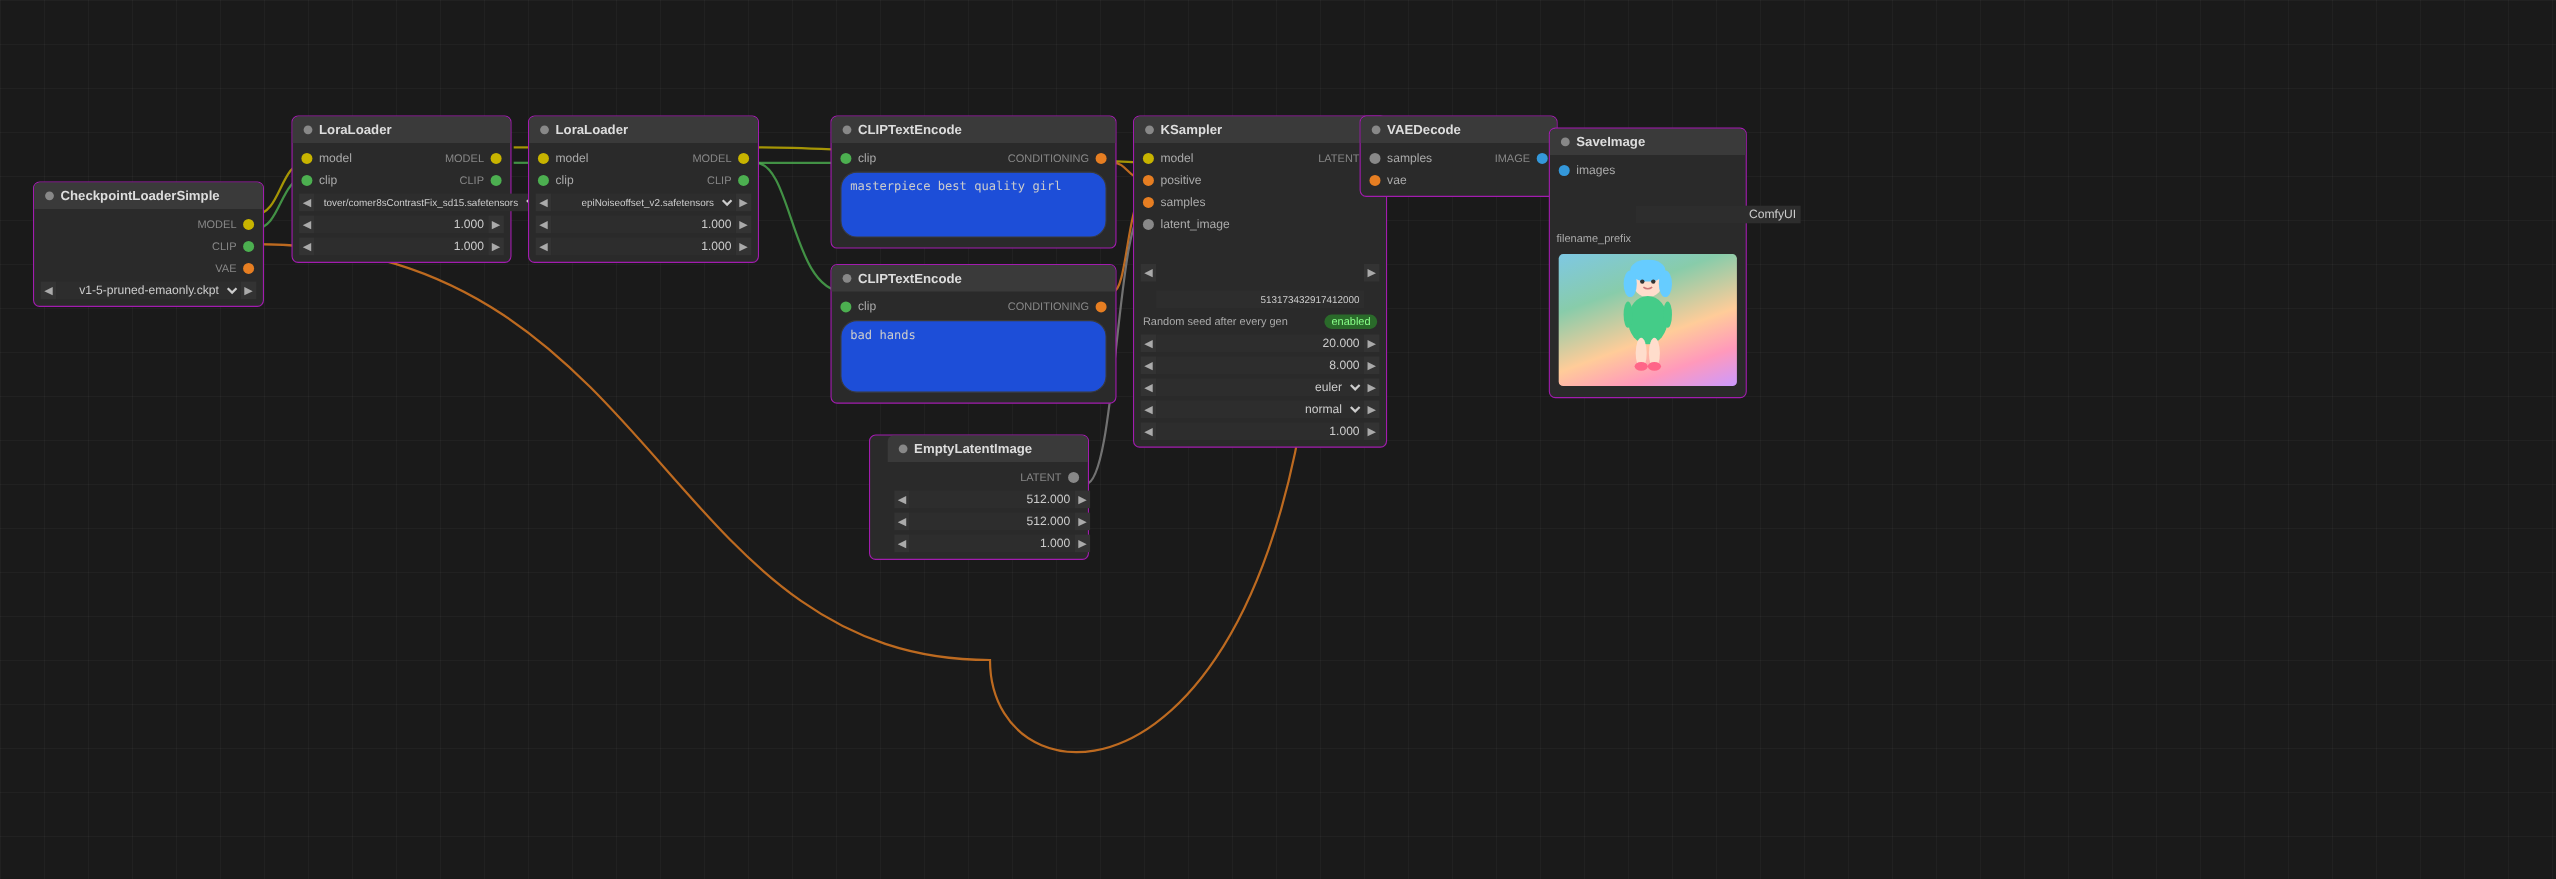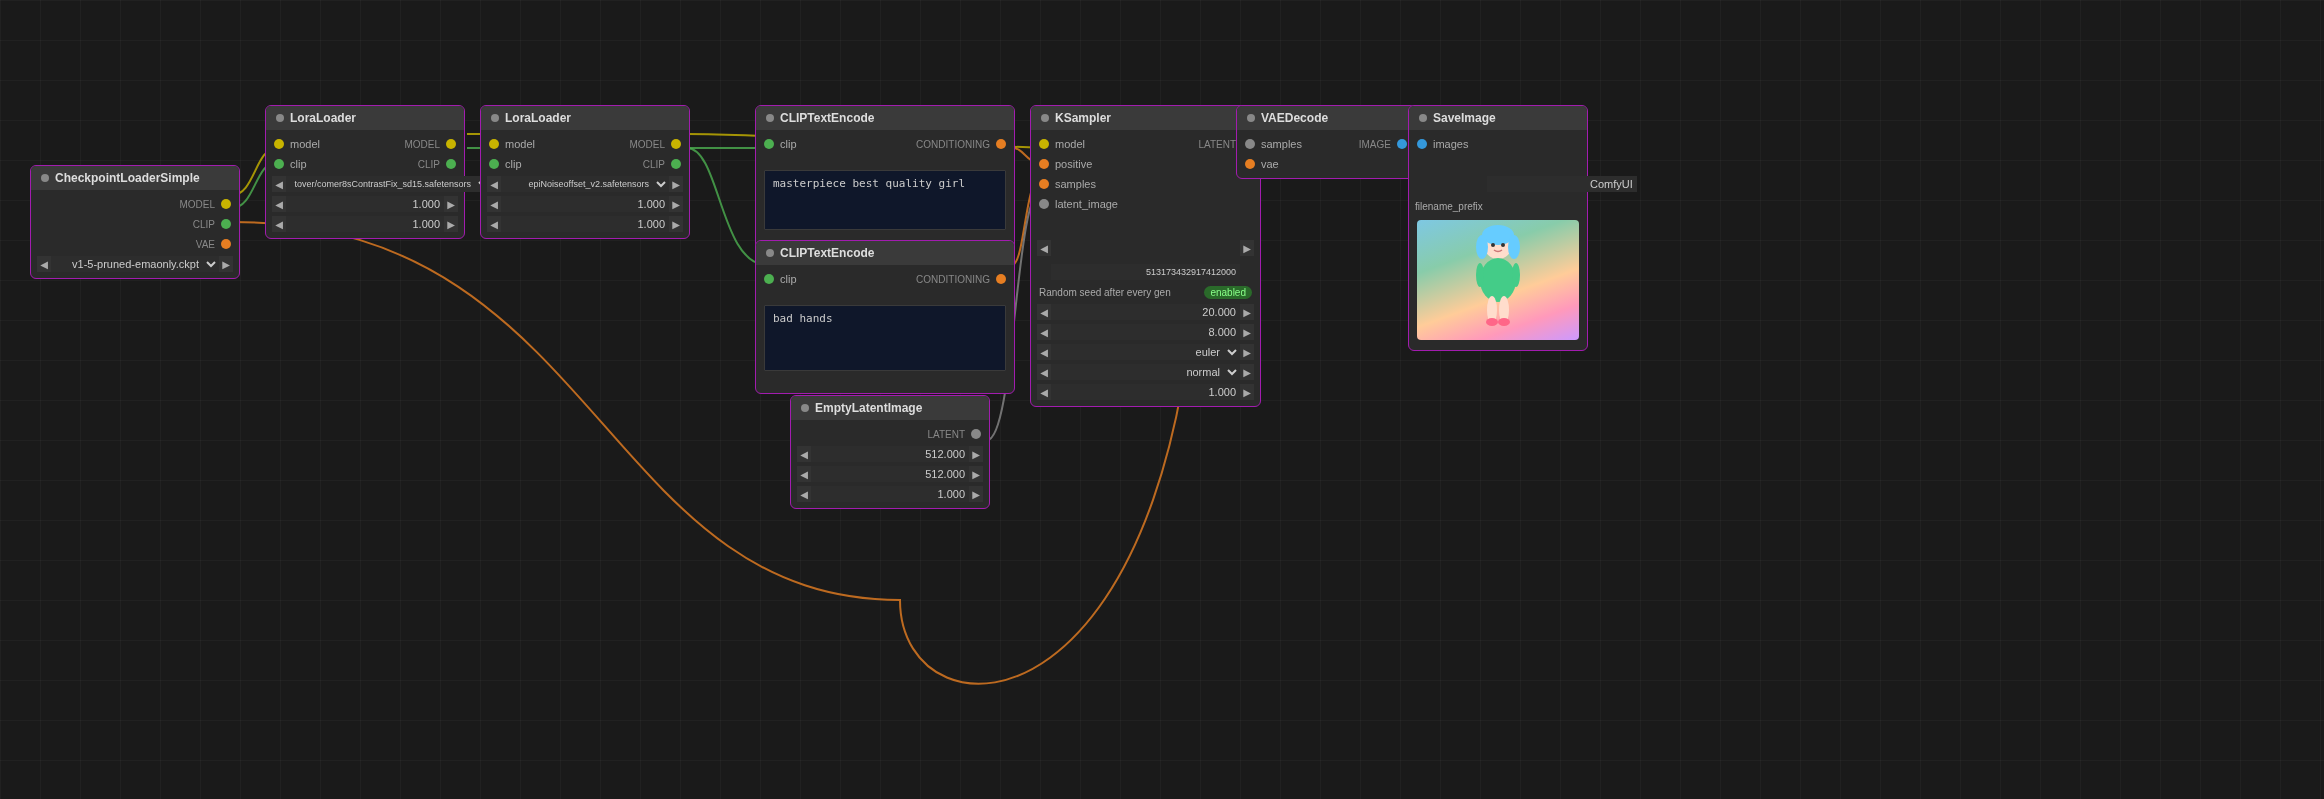--- a/index.html
+++ b/index.html
@@ -134,27 +134,27 @@
       border: none;
       color: #ccc;
       font-size: 11px;
       text-align: right;
       padding: 0 4px;
       height: 16px;
     }
 
     
     .node-textarea {
-      background: #0f172a;
+      background: #1d4ed8;
       color: #ccc;
       font-size: 11px;
       padding: 6px 8px;
-      margin: 16px 8px;
+      margin: 2px 8px;
       border: 1px solid #3a3a3a;
-      border-radius: 1px;
+      border-radius: 15px;
       resize: none;
       width: calc(100% - 16px);
       min-height: 60px;
     }
 
     
     .connections-svg {
       position: absolute;
       inset: 0;
       pointer-events: none;
@@ -336,21 +336,21 @@
       <div class="node-row">
         <div class="connector left"></div>
         <span class="node-row-label">clip</span>
         <span class="node-row-type">CONDITIONING</span>
         <div class="connector right orange"></div>
       </div>
       <textarea class="node-textarea" rows="4" style="">bad hands</textarea>
     </div>
   </div>
 
-  <div class="node" style="left:790px; top:395px; width:200px;">
+  <div class="node" style="left:790px; top:395px; width:200px;padding-left:16px;">
     <div class="node-header">
       <div class="node-header-dot"></div>
       <span>EmptyLatentImage</span>
     </div>
     <div class="node-body">
       <div class="node-row">
         <span class="node-row-label"></span>
         <span class="node-row-type">LATENT</span>
         <div class="connector right" style="background:#888;"></div>
       </div>
@@ -449,21 +449,21 @@
         <span class="node-row-type">IMAGE</span>
         <div class="connector right blue"></div>
       </div>
       <div class="node-row">
         <div class="connector left orange"></div>
         <span class="node-row-label">vae</span>
       </div>
     </div>
   </div>
 
-  <div class="node" style="left:1408px; top:105px; width:180px;">
+  <div class="node" style="left:1408px; top:116px; width:180px;">
     <div class="node-header">
       <div class="node-header-dot"></div>
       <span>SaveImage</span>
     </div>
     <div class="node-body">
       <div class="node-row">
         <div class="connector left blue"></div>
         <span class="node-row-label">images</span>
       </div>
       <div class="stepper-row">

